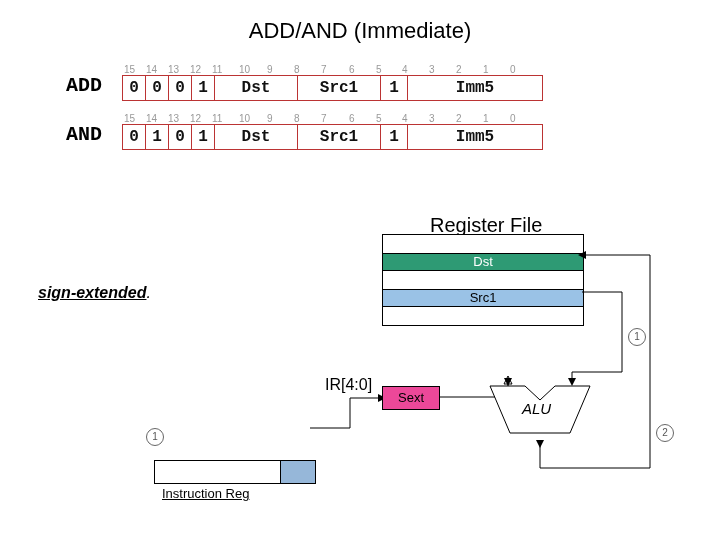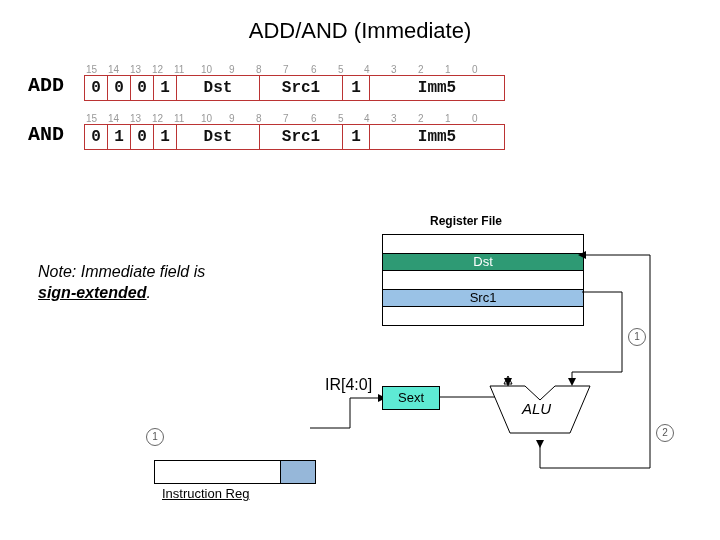--- a/index.html
+++ b/index.html
@@ -25,20 +25,21 @@
     align-items: flex-end;
     margin-bottom: 12px;
   }
   .mnem {
     width: 56px;
     font-family: "Courier New", monospace;
     font-weight: bold;
     font-size: 20px;
     color: #000;
     padding-bottom: 4px;
+    margin-left: 38px;
   }
   .enc-table {
     position: relative;
   }
   .bitnums {
     display: flex;
     font-size: 10px;
     color: #999;
     padding-left: 2px;
   }
@@ -89,39 +90,38 @@
     left: 72px;
     top: 6px;
     width: 200px;
     border: 1px solid #000;
     font-size: 13px;
   }
   .rf-title {
     position: absolute;
     left: 120px;
     top: -14px;
-    font-size: 12px;
-    font-weight: bold;
+    font-size: 20px;
   }
   .rf-gap { height: 18px; background:#fff; border-bottom:1px solid #000;}
   .rf-dst { height: 16px; background:#2e9a74; color:#fff; text-align:center; border-bottom:1px solid #000;}
   .rf-src { height: 16px; background:#9ac2e6; color:#000; text-align:center; border-bottom:1px solid #000;}
   .alu-label {
     position:absolute;
     left: 212px;
     top: 172px;
     font-size: 15px;
     font-style: italic;
   }
   .sext-box {
     position:absolute;
     left: 72px; top: 158px;
     width: 56px; height:22px;
     border:1px solid #000;
-    background:#5eead4;
+    background:#ec4899;
     font-size:13px;
     text-align:center;
     line-height:22px;
   }
   .ir-label {
     position:absolute;
     left: 15px; top:148px;
     font-size:16px;
   }
   .ir-box {
@@ -222,21 +222,21 @@
         <div class="w-dst">Dst</div>
         <div class="w-src">Src1</div>
         <div class="w-mode">1</div>
         <div class="w-imm5">Imm5</div>
       </div>
     </div>
   </div>
 </div>
 
 <div class="note">
-  <span>Note: Immediate field is</span><br>
+  <br>
   <span class="em">sign-extended</span><span>.</span>
 </div>
 
 <div class="diagram">
   <div class="rf-title">Register File</div>
   <div class="regfile">
     <div class="rf-gap"></div>
     <div class="rf-dst">Dst</div>
     <div class="rf-gap"></div>
     <div class="rf-src">Src1</div>

